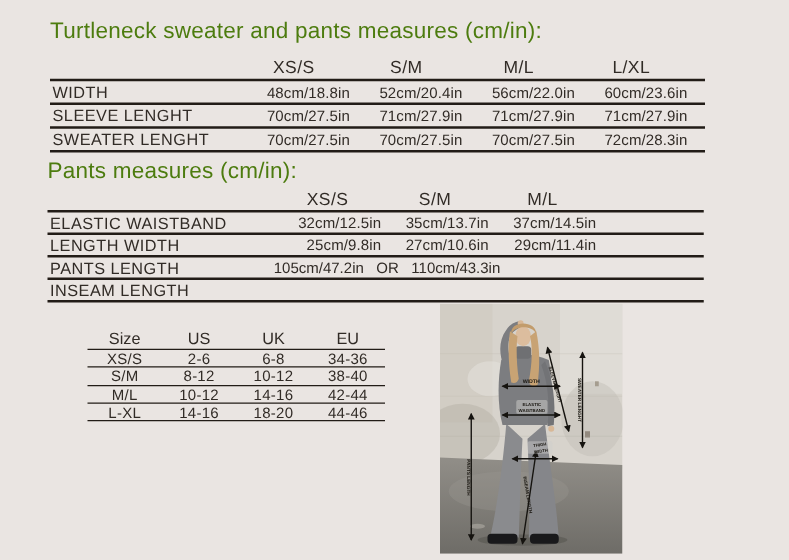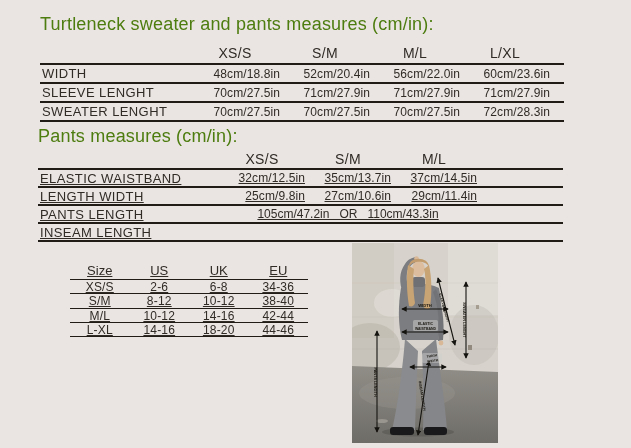--- a/index.html
+++ b/index.html
@@ -17,27 +17,27 @@
   .hrow1 { height:24px; margin-top:2px; border-bottom:2px solid #221c17; padding-bottom:2px; }
   .t1row { height:17px; border-bottom:2px solid #221c17; align-items:center; }
   .hcell { text-align:center; font-size:14px; letter-spacing:.3px; }
   .tlabel { font-size:13px; letter-spacing:.4px; padding-left:2px; white-space:nowrap; }
   .tval { text-align:right; font-size:12px; letter-spacing:.1px; white-space:nowrap; }
 
   
   #pants-sec { left:38px; top:125px; width:525px; }
   .t2grid { display:grid; grid-template-columns:181px 86px 86px 86px; align-items:end; }
   .hrow2 { height:18px; margin-top:2px; border-bottom:2px solid #221c17; padding-bottom:1px; }
-  .t2row { height:16px; border-bottom:2px solid #221c17; align-items:center;text-decoration:underline; }
-  .tspan { grid-column:2 / 5; text-align:center; font-size:12px; white-space:pre; }
+  .t2row { height:16px; border-bottom:2px solid #221c17; align-items:center; }
+  .tspan { grid-column:2 / 5; font-size:12px; white-space:pre; }
   .inseam-shift { padding-left:36px; }
 
   
   #size-sec { left:70px; top:262px; width:238px; }
-  .sgrid { display:grid; grid-template-columns:repeat(4, 1fr); align-items:center;text-decoration:underline; }
+  .sgrid { display:grid; grid-template-columns:repeat(4, 1fr); align-items:center; }
   .s-hrow { height:17px; border-bottom:1.7px solid #221c17; }
   .s-row { height:13.3px; border-bottom:1.7px solid #221c17; }
   .s-hcell { text-align:center; font-size:13px; }
   .s-cell { text-align:center; font-size:12px; letter-spacing:.2px; }
 
   
   #photo { left:352px; top:243px; width:146px; height:200px; }
   #photo svg { display:block; }
   .anno-text { fill:#191610; font-family:"Liberation Sans", sans-serif; font-weight:700; }
 </style>

